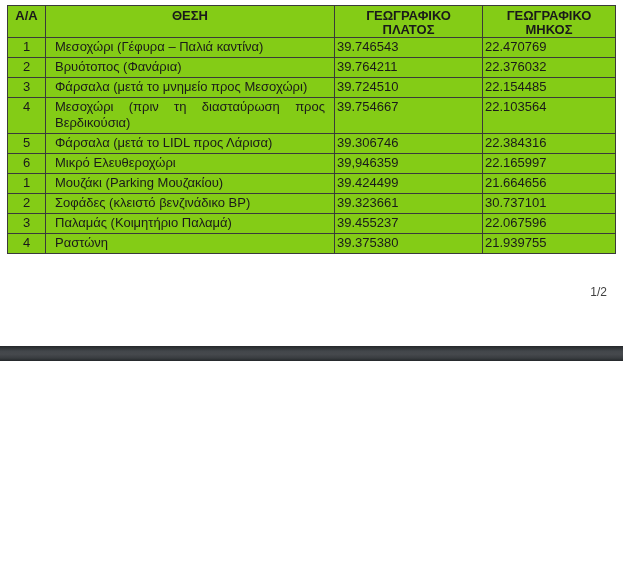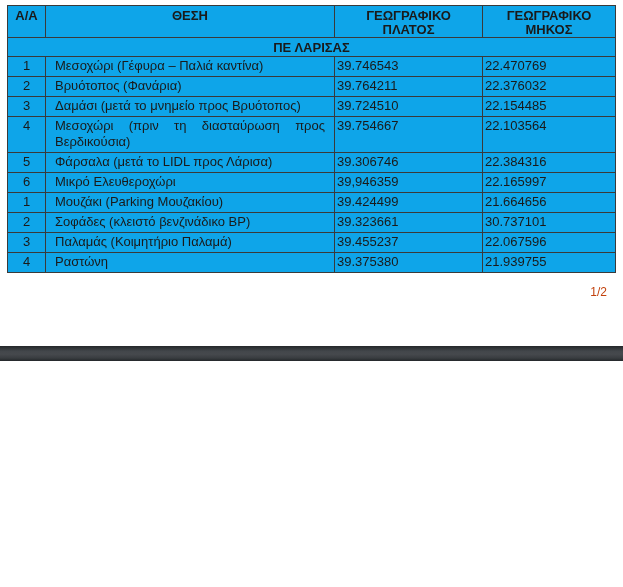--- a/index.html
+++ b/index.html
@@ -8,21 +8,21 @@
     width: 623px; height: 587px;
     position: relative;
     overflow: hidden;
     font-family: "Liberation Sans", sans-serif;
     color: #1a1a1a;
   }
   .doc-table {
     border-collapse: collapse;
     table-layout: fixed;
     position: absolute;
-    background: #0ea5e9;
+    background: #84cc16;
   }
   .doc-table td, .doc-table th {
     border: 1px solid #3a3a3a;
     font-size: 13px;
     overflow: hidden;
   }
   #table-page1 { left: 7px; top: 5px; width: 608px; }
 
   .doc-table th {
     font-weight: bold;
@@ -49,21 +49,21 @@
   }
 
   td.cell-idx { text-align: center; }
   td.cell-loc { text-align: justify; padding-left: 9px !important; padding-right: 9px !important; }
   td.cell-num { }
 
   #page-number-1 {
     position: absolute;
     top: 285px; right: 16px;
     font-size: 12px;
-    color: #c2410c;
+    color: #404040;
     margin-left: 35px;
   }
   #page-separator {
     position: absolute;
     left: 0; top: 346px;
     width: 623px; height: 15px;
     background: linear-gradient(180deg, #24272a 0%, #43474b 35%, #46494d 55%, #393d40 80%, #24272a 100%);
   }
   .page-region { position: absolute; left: 0; width: 623px; background: #fff; }
   #page1-region { top: 0; height: 346px; }
@@ -84,38 +84,35 @@
       <tr>
         <th>Α/Α</th>
         <th>ΘΕΣΗ</th>
         <th>ΓΕΩΓΡΑΦΙΚΟ
 ΠΛΑΤΟΣ</th>
         <th>ΓΕΩΓΡΑΦΙΚΟ
 ΜΗΚΟΣ</th>
       </tr>
     </thead>
     <tbody id="t1-body">
-        <tr class="section-row">
-          <td colspan="4">ΠΕ ΛΑΡΙΣΑΣ</td>
-        </tr>
         <tr class="data-row">
           <td class="cell-idx">1</td>
           <td class="cell-loc">Μεσοχώρι (Γέφυρα – Παλιά καντίνα)</td>
           <td class="cell-num">39.746543</td>
           <td class="cell-num">22.470769</td>
         </tr>
         <tr class="data-row">
           <td class="cell-idx">2</td>
           <td class="cell-loc">Βρυότοπος (Φανάρια)</td>
           <td class="cell-num">39.764211</td>
           <td class="cell-num">22.376032</td>
         </tr>
         <tr class="data-row">
           <td class="cell-idx">3</td>
-          <td class="cell-loc">Δαμάσι (μετά το μνημείο προς Βρυότοπος)</td>
+          <td class="cell-loc">Φάρσαλα (μετά το μνημείο προς Μεσοχώρι)</td>
           <td class="cell-num">39.724510</td>
           <td class="cell-num">22.154485</td>
         </tr>
         <tr class="data-row">
           <td class="cell-idx">4</td>
           <td class="cell-loc">Μεσοχώρι (πριν τη διασταύρωση προς Βερδικούσια)</td>
           <td class="cell-num">39.754667</td>
           <td class="cell-num">22.103564</td>
         </tr>
         <tr class="data-row">

